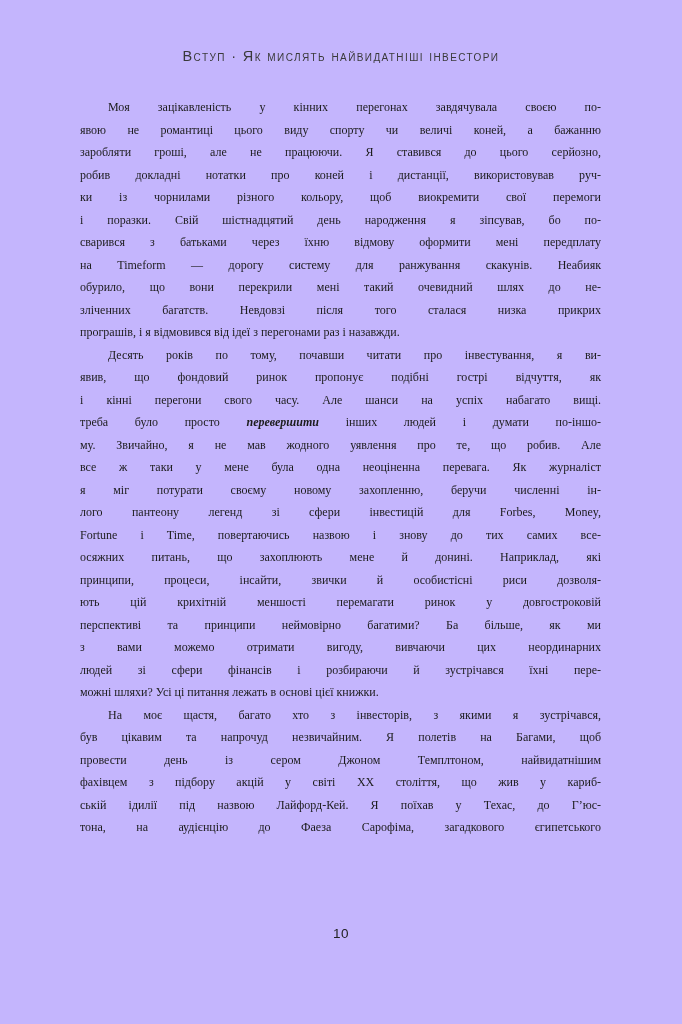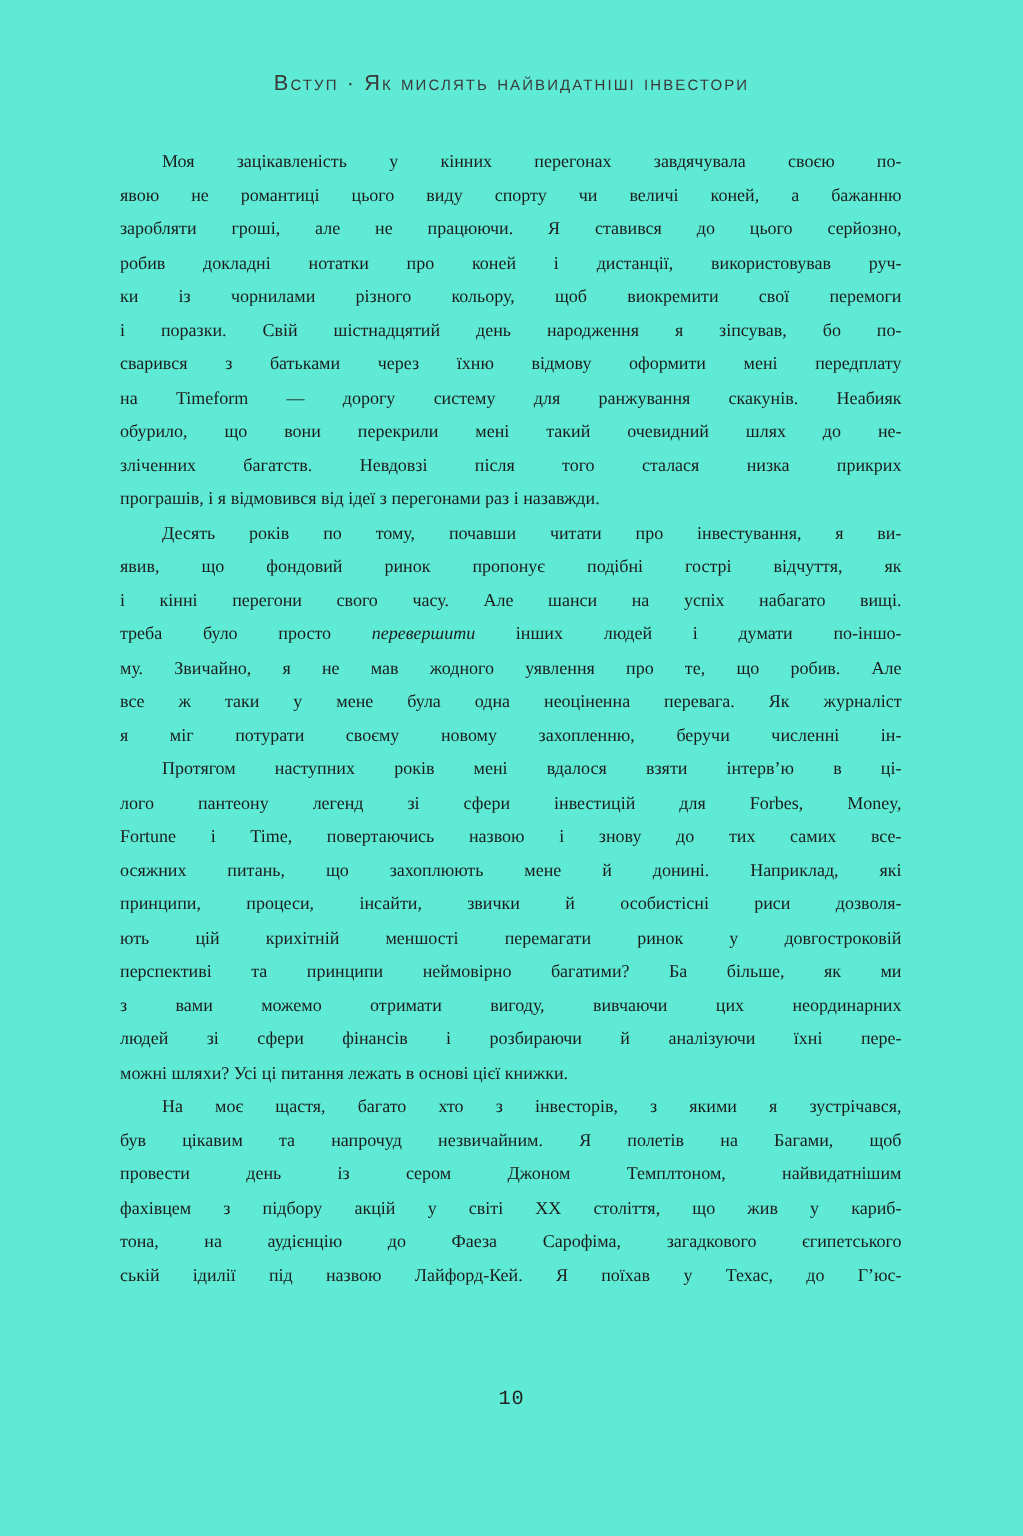--- a/index.html
+++ b/index.html
@@ -4,21 +4,21 @@
 <style>
   html, body {
     margin: 0;
     padding: 0;
     background: #ffffff;
   }
   .page {
     position: relative;
     width: 682px;
     height: 1024px;
-    background: #5eead4;
+    background: #c4b5fd;
     overflow: hidden;
     font-family: "Liberation Serif", "DejaVu Serif", serif;
   }
   .running-head {
     position: absolute;
     top: 48px;
     left: 0;
     right: 0;
     text-align: center;
     font-family: "Liberation Sans", "DejaVu Sans", sans-serif;
@@ -41,31 +41,32 @@
     text-align-last: justify;
   }
   .line.para-end {
     text-align-last: left;
   }
   .line.indent {
     text-indent: 28px;
   }
   .line i {
     font-style: italic;
+    font-weight: bold;
   }
   .folio {
     position: absolute;
     top: 926px;
     left: 0;
     right: 0;
     text-align: center;
     font-size: 13.5px;
     letter-spacing: 0.5px;
     color: #222222;
-    font-family: Liberation Mono, monospace;
+    font-family: Liberation Sans, sans-serif;
   }
 </style>
 </head>
 <body>
 
 <div class="page">
   <div class="running-head">Вступ · Як мислять найвидатніші інвестори</div>
 
   <div class="body-text">
       <div class="line indent">Моя зацікавленість у кінних перегонах завдячувала своєю по-</div>
@@ -79,32 +80,31 @@
       <div class="line">обурило, що вони перекрили мені такий очевидний шлях до не-</div>
       <div class="line">зліченних багатств. Невдовзі після того сталася низка прикрих</div>
       <div class="line para-end">програшів, і я відмовився від ідеї з перегонами раз і назавжди.</div>
       <div class="line indent">Десять років по тому, почавши читати про інвестування, я ви-</div>
       <div class="line">явив, що фондовий ринок пропонує подібні гострі відчуття, як</div>
       <div class="line">і кінні перегони свого часу. Але шанси на успіх набагато вищі.</div>
       <div class="line">треба було просто <i>перевершити</i> інших людей і думати по-іншо-</div>
       <div class="line">му. Звичайно, я не мав жодного уявлення про те, що робив. Але</div>
       <div class="line">все ж таки у мене була одна неоціненна перевага. Як журналіст</div>
       <div class="line">я міг потурати своєму новому захопленню, беручи численні ін-</div>
-      <div class="line indent">Протягом наступних років мені вдалося взяти інтерв’ю в ці-</div>
       <div class="line">лого пантеону легенд зі сфери інвестицій для Forbes, Money,</div>
       <div class="line">Fortune і Time, повертаючись назвою і знову до тих самих все-</div>
       <div class="line">осяжних питань, що захоплюють мене й донині. Наприклад, які</div>
       <div class="line">принципи, процеси, інсайти, звички й особистісні риси дозволя-</div>
       <div class="line">ють цій крихітній меншості перемагати ринок у довгостроковій</div>
       <div class="line">перспективі та принципи неймовірно багатими? Ба більше, як ми</div>
       <div class="line">з вами можемо отримати вигоду, вивчаючи цих неординарних</div>
-      <div class="line">людей зі сфери фінансів і розбираючи й аналізуючи їхні пере-</div>
+      <div class="line">людей зі сфери фінансів і розбираючи й зустрічався їхні пере-</div>
       <div class="line para-end">можні шляхи? Усі ці питання лежать в основі цієї книжки.</div>
       <div class="line indent">На моє щастя, багато хто з інвесторів, з якими я зустрічався,</div>
       <div class="line">був цікавим та напрочуд незвичайним. Я полетів на Багами, щоб</div>
       <div class="line">провести день із сером Джоном Темплтоном, найвидатнішим</div>
       <div class="line">фахівцем з підбору акцій у світі XX століття, що жив у кариб-</div>
+      <div class="line">ській ідилії під назвою Лайфорд-Кей. Я поїхав у Техас, до Г’юс-</div>
       <div class="line">тона, на аудієнцію до Фаеза Сарофіма, загадкового єгипетського</div>
-      <div class="line">ській ідилії під назвою Лайфорд-Кей. Я поїхав у Техас, до Г’юс-</div>
     </div>
 
   <div class="folio">10</div>
 </div>
 
 </body></html>

